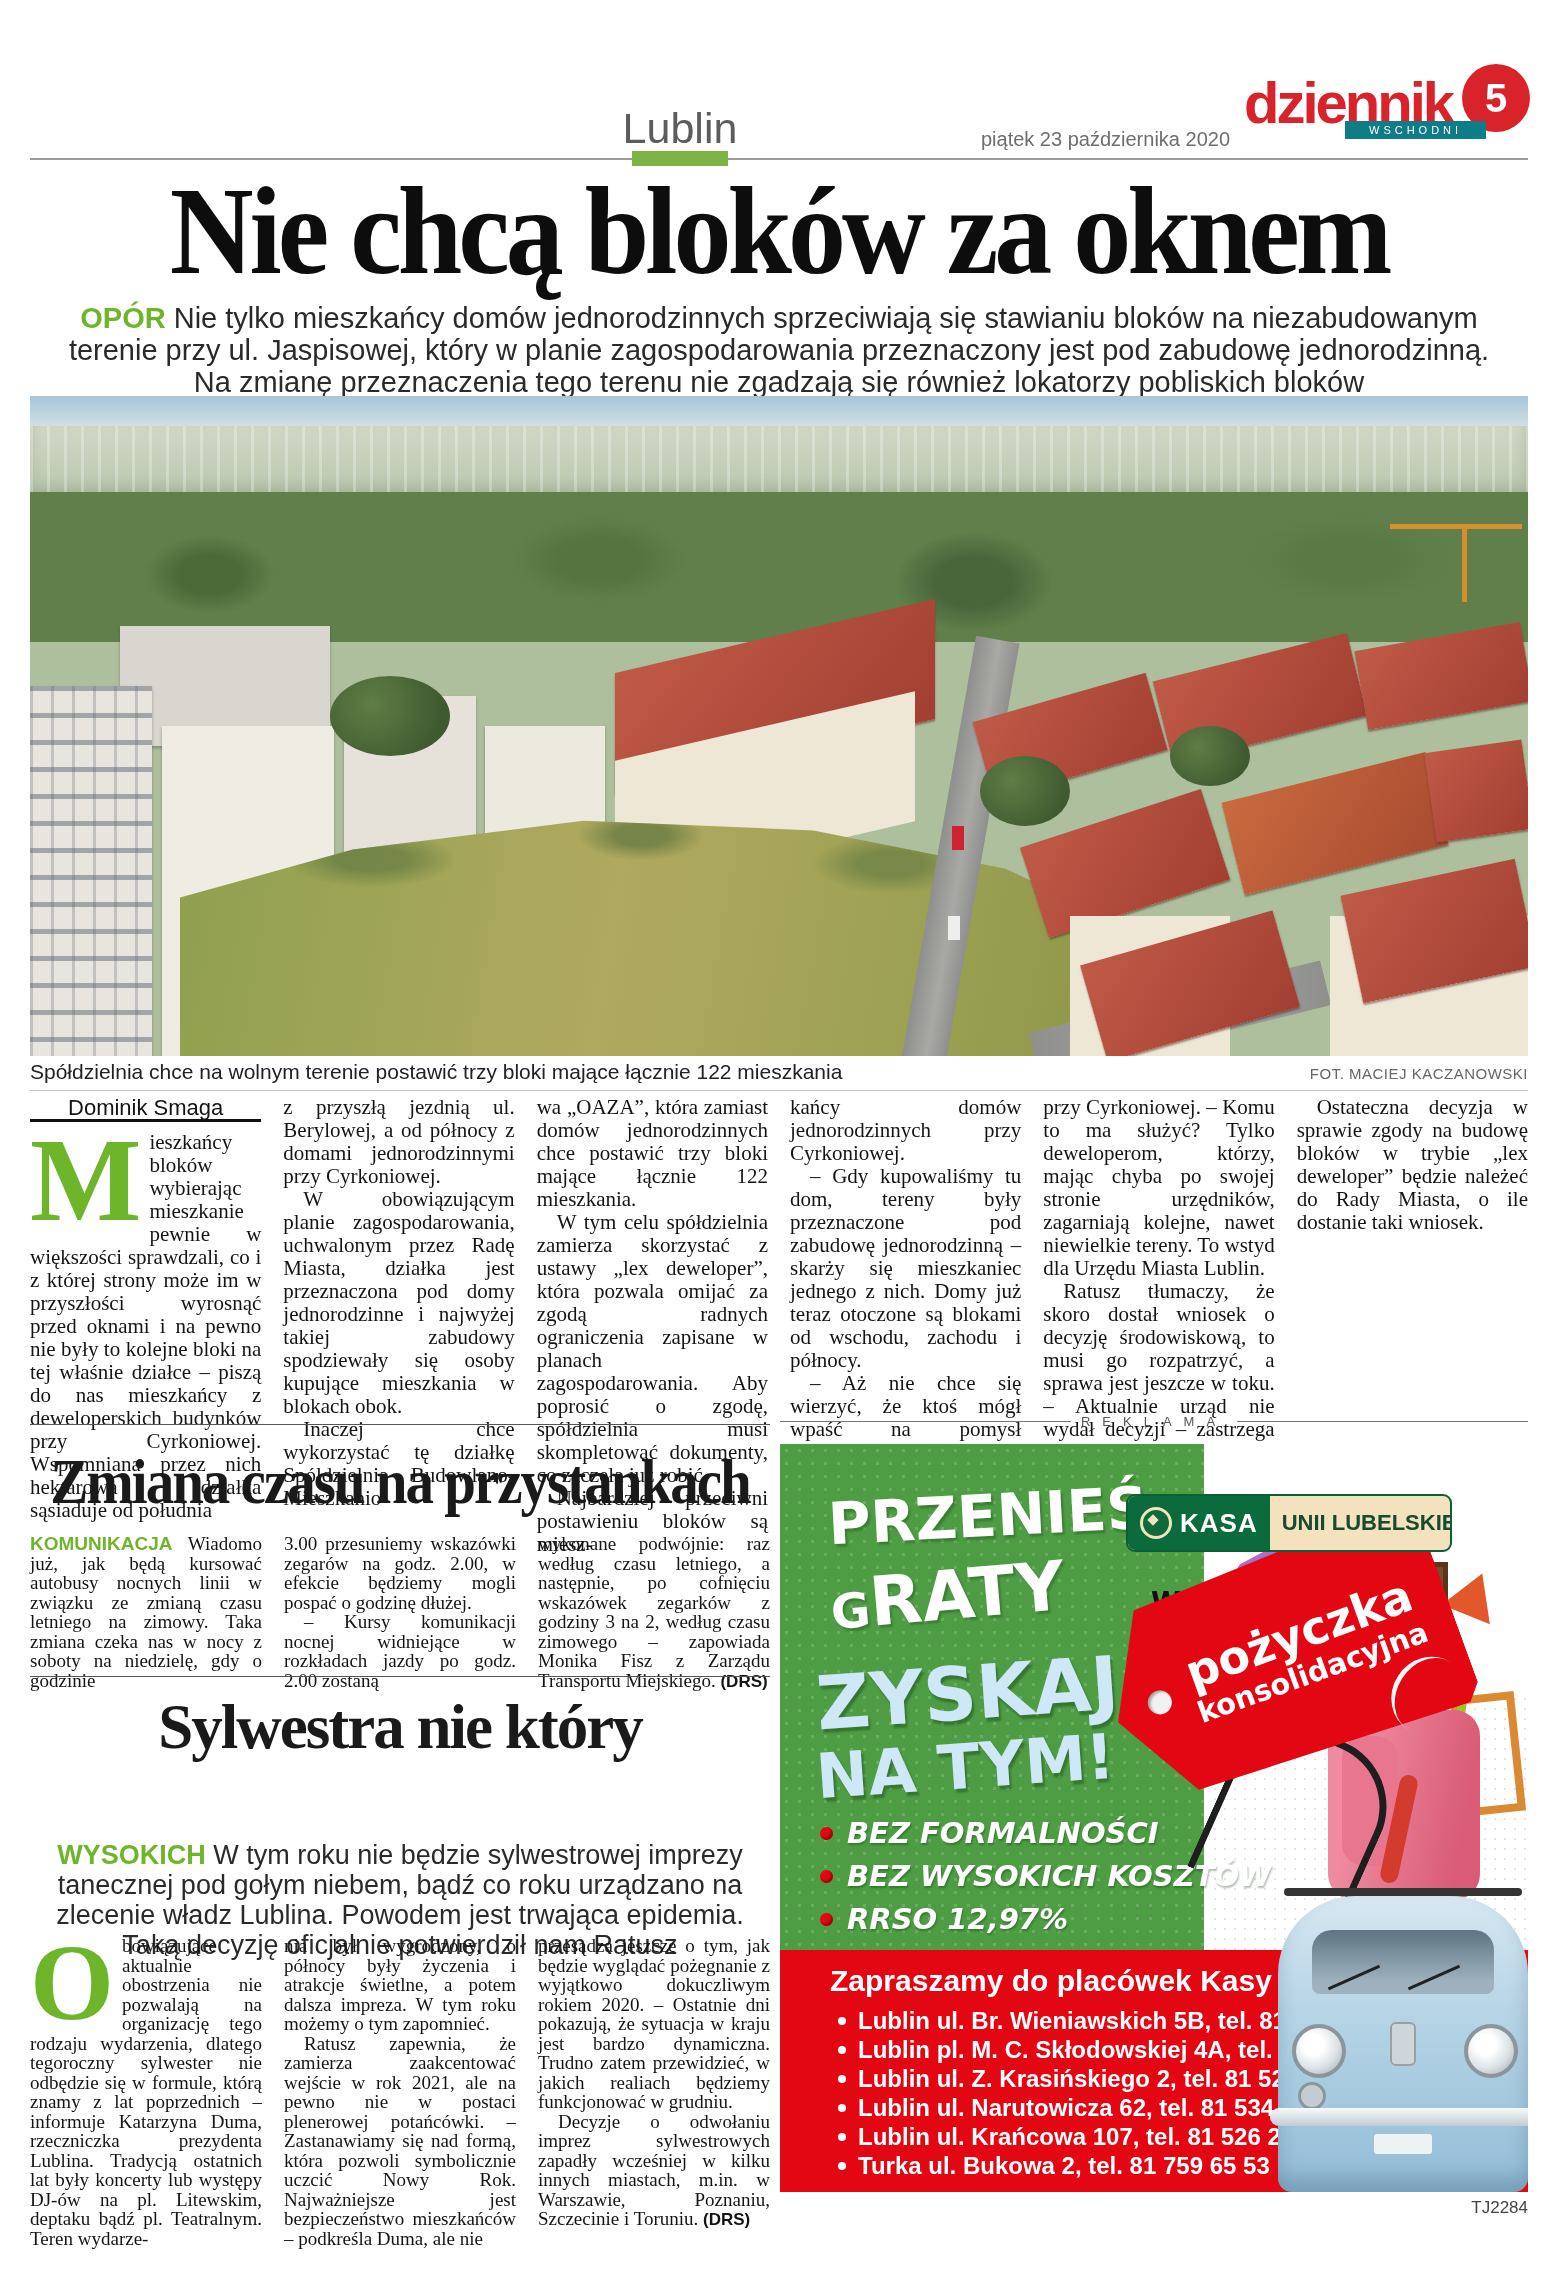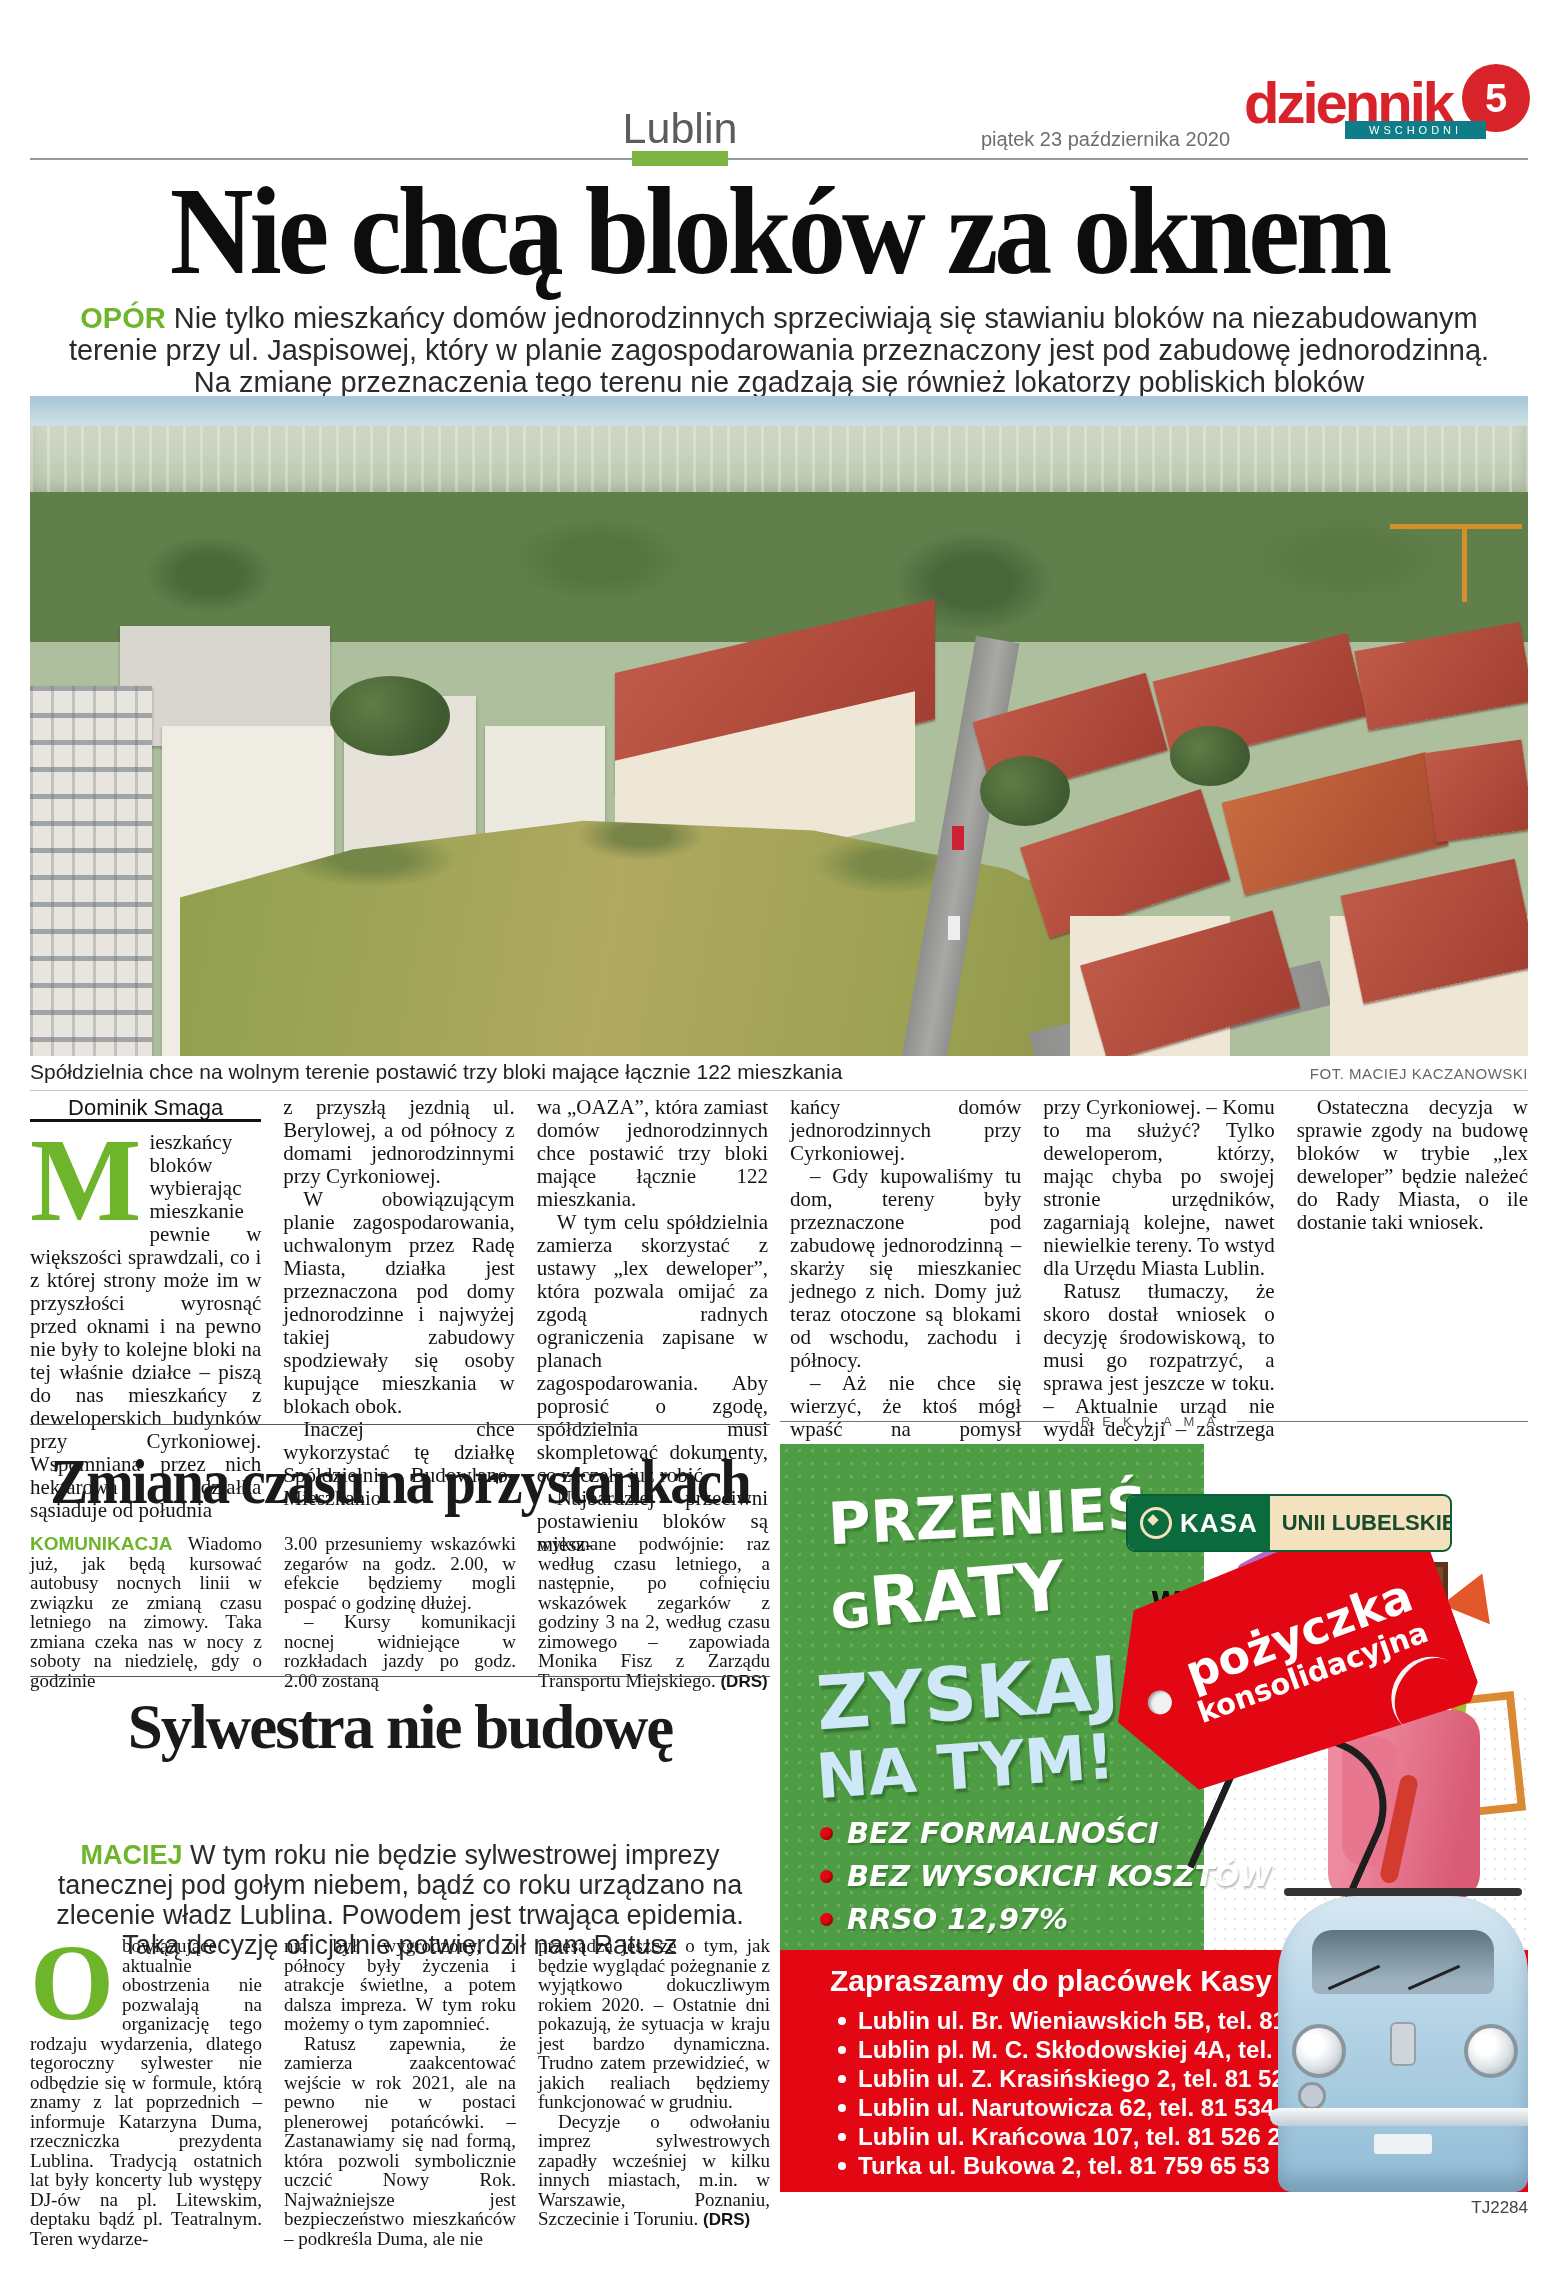--- a/index.html
+++ b/index.html
@@ -278,24 +278,24 @@
       <p>3.00 przesuniemy wskazówki zegarów na godz. 2.00, w efekcie będziemy mogli pospać o godzinę dłużej.</p>
       <p class="ind">– Kursy komunikacji nocnej widniejące w rozkładach jazdy po godz. 2.00 zostaną</p>
     </div>
     <div class="col">
       <p><span>wykonane podwójnie: raz według czasu letniego, a następnie, po cofnięciu wskazówek zegarków z godziny 3 na 2, według czasu zimowego – zapowiada Monika Fisz z Zarządu Transportu Miejskiego.</span> <span class="sign">(DRS)</span></p>
     </div>
   </div>
   <div class="abs rule-left2"></div>
 
   <div class="abs headline3">
-    <div>Sylwestra nie budowę</div>
+    <div>Sylwestra nie który</div>
   </div>
   <div class="abs lead3">
-    <span class="kicker">MACIEJ</span>
+    <span class="kicker">WYSOKICH</span>
     <span>W tym roku nie będzie sylwestrowej imprezy tanecznej pod gołym niebem, bądź co roku urządzano na zlecenie władz Lublina. Powodem jest trwająca epidemia. Taką decyzję oficjalnie potwierdził nam Ratusz</span>
   </div>
   <div class="abs a3body cols body-font a23">
     <div class="col">
       <p><span class="dropcap small">O</span><span>bowiązujące aktualnie obostrzenia nie pozwalają na organizację tego rodzaju wydarzenia, dlatego tegoroczny sylwester nie odbędzie się w formule, którą znamy z lat poprzednich – informuje Katarzyna Duma, rzeczniczka prezydenta Lublina. Tradycją ostatnich lat były koncerty lub występy DJ-ów na pl. Litewskim, deptaku bądź pl. Teatralnym. Teren wydarze-</span></p>
     </div>
     <div class="col">
       <p>nia był wygrodzony, o północy były życzenia i atrakcje świetlne, a potem dalsza impreza. W tym roku możemy o tym zapomnieć.</p>
       <p class="ind">Ratusz zapewnia, że zamierza zaakcentować wejście w rok 2021, ale na pewno nie w postaci plenerowej potańcówki. – Zastanawiamy się nad formą, która pozwoli symbolicznie uczcić Nowy Rok. Najważniejsze jest bezpieczeństwo mieszkańców – podkreśla Duma, ale nie</p>
     </div>

